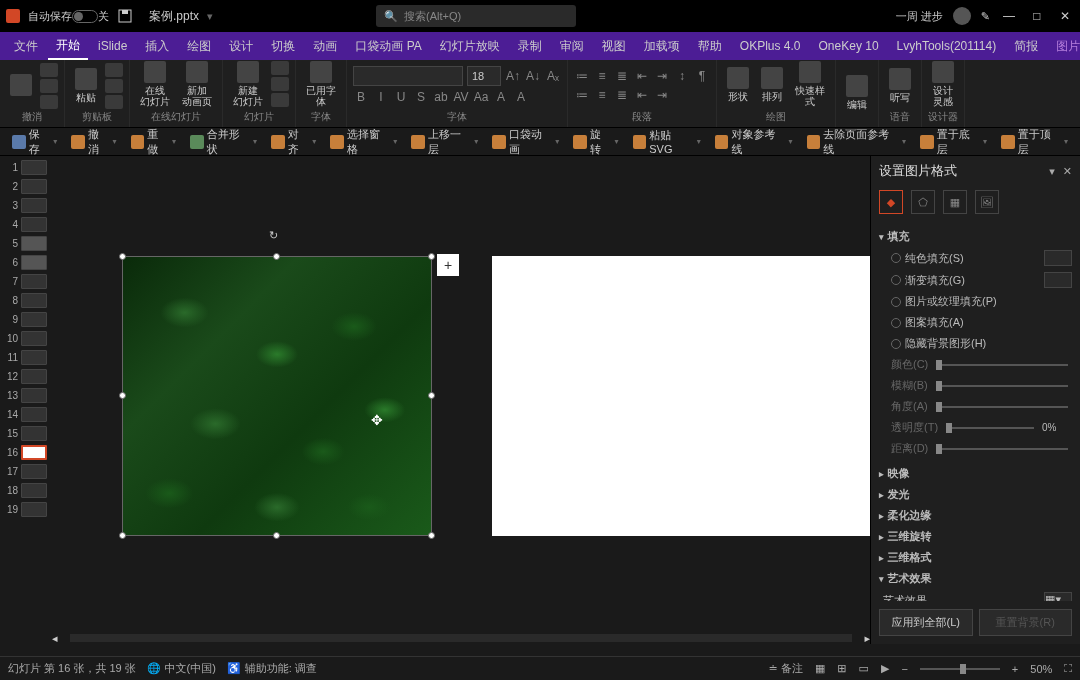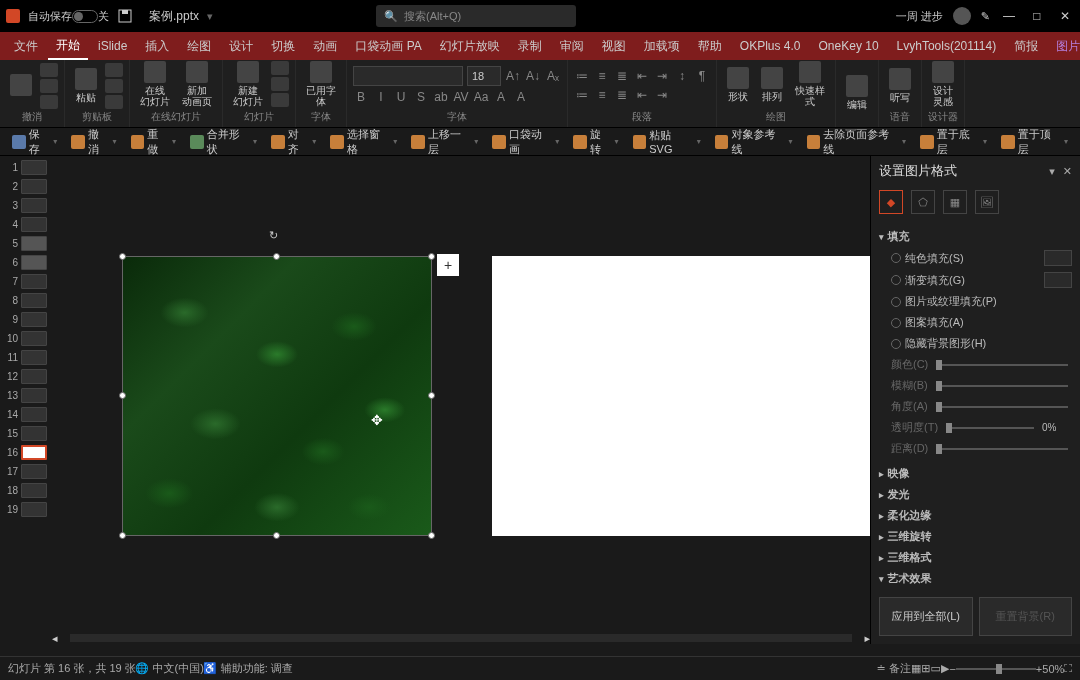--- a/index.html
+++ b/index.html
@@ -8,21 +8,21 @@
 .app-icon { width:14px; height:14px; background:#d24726; border-radius:2px; }
 .autosave { display:flex; align-items:center; font-size:11px; color:#ccc; }
 .toggle { width:26px; height:13px; border:1px solid #666; border-radius:7px; position:relative; }
 .toggle::after { content:""; position:absolute; width:9px; height:9px; border-radius:50%; background:#666; top:1px; left:1px; }
 .tb-ico { width:16px; height:16px; fill:#ccc; cursor:pointer; }
 .filename { font-size:12px; color:#ccc; margin-left:8px; }
 .searchbar { margin:0 auto; background:#2a2a2a; border-radius:3px; height:22px; width:200px; display:flex; align-items:center; gap:6px; padding:0 8px; color:#888; }
 .user-area { display:flex; align-items:center; gap:10px; margin-left:auto; }
 .avatar { width:18px; height:18px; border-radius:50%; background:#555; }
 .win-btn { width:18px; height:18px; display:flex; align-items:center; justify-content:center; color:#ccc; cursor:pointer; font-size:12px; }
-.tabs { background:#7f1d1d; height:28px; display:flex; align-items:center; padding:0 6px; gap:2px; }
+.tabs { background:#4c1d95; height:28px; display:flex; align-items:center; padding:0 6px; gap:2px; }
 .tab { padding:4px 8px; color:#ccc; font-size:12px; cursor:pointer; white-space:nowrap; }
 .tab.active { color:#fff; border-bottom:2px solid #fff; }
 .tab.context { color:#b57edc; }
 .tabs .spacer { flex:1; }
 .ribbon { background:#1f1f1f; height:68px; display:flex; border-bottom:1px solid #000; }
 .group { display:flex; flex-direction:column; align-items:center; justify-content:flex-end; padding:2px 6px; position:relative; border-right:1px solid #2a2a2a; }
 .group-body { flex:1; display:flex; align-items:center; gap:4px; }
 .group-label { font-size:10px; color:#888; padding:1px 0; }
 .big-btn { display:flex; flex-direction:column; align-items:center; gap:2px; color:#ccc; cursor:pointer; padding:2px 4px; font-size:10px; }
 .big-btn .ic { width:22px; height:22px; background:#444; border-radius:2px; }
@@ -79,23 +79,23 @@
 .fp-sec-title { display:flex; align-items:center; gap:4px; cursor:pointer; padding:3px 0; font-weight:bold; }
 .fp-sec-title::before { content:"▸"; font-size:9px; }
 .fp-sec-title.open::before { content:"▾"; }
 .fp-row { display:flex; align-items:center; gap:4px; padding:3px 0 3px 12px; }
 .fp-row .dim { color:#666; }
 .radio { width:10px; height:10px; border:1px solid #666; border-radius:50%; display:inline-block; }
 .fp-ctrl { margin-left:auto; width:28px; height:16px; background:#2a2a2a; border:1px solid #444; }
 .slider { flex:1; height:2px; background:#555; position:relative; margin:0 4px; }
 .slider .sthumb { position:absolute; width:6px; height:10px; background:#888; top:-4px; left:0; }
 .fp-footer { padding:8px; display:flex; gap:6px; }
-.fp-btn { flex:1; background:#2a2a2a; color:#ccc; border:1px solid #444; padding:11px 4px; text-align:center; font-size:11px; cursor:pointer; }
+.fp-btn { flex:1; background:#2a2a2a; color:#ccc; border:1px solid #444; padding:5px 4px; text-align:center; font-size:11px; cursor:pointer; }
 .fp-btn.dis { color:#555; }
-.statusbar { position:absolute; bottom:0; left:0; right:0; height:24px; background:#1a1a1a; border-top:1px solid #333; display:flex; align-items:center; padding:0 8px; gap:0; font-size:11px; color:#aaa; }
+.statusbar { position:absolute; bottom:0; left:0; right:0; height:24px; background:#1a1a1a; border-top:1px solid #333; display:flex; align-items:center; padding:0 8px; gap:12px; font-size:11px; color:#aaa; }
 .statusbar .sp { flex:1; }
 .zoom-slider { width:80px; height:2px; background:#555; position:relative; }
 .zoom-slider .zt { position:absolute; width:6px; height:10px; background:#888; top:-4px; left:50%; }
 </style>
 </head>
 <body>
 
 <div class="titlebar">
   <div class="app-icon"></div>
   <div class="autosave">

